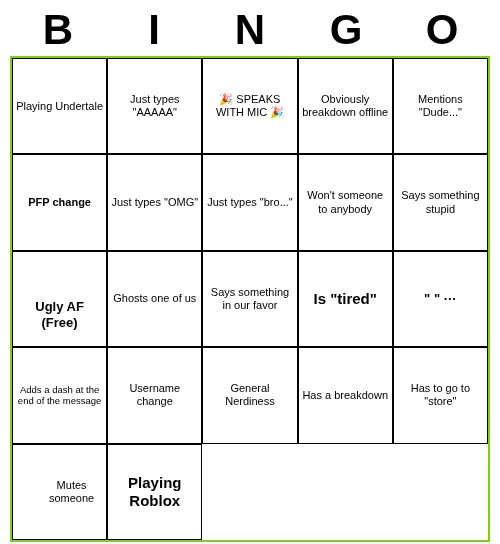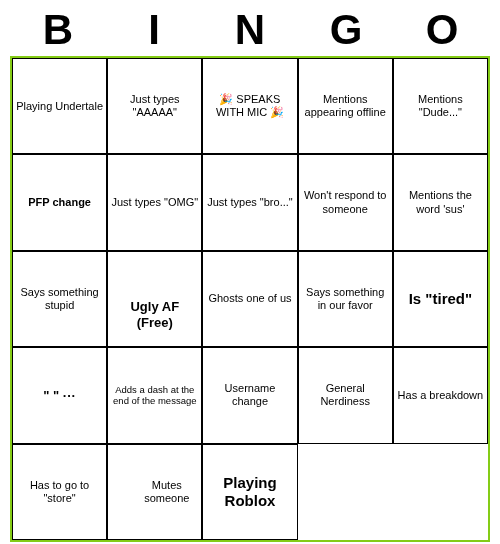--- a/index.html
+++ b/index.html
@@ -74,39 +74,36 @@
 <div class="bingo-cell">
       <span class="cell-text" style="font-size: 11px;">Playing Undertale</span>
     </div>
     <div class="bingo-cell">
       <span class="cell-text" style="font-size: 11px;">Just types "AAAAA"</span>
     </div>
     <div class="bingo-cell">
       <span class="cell-text" style="font-size: 11px;">🎉 SPEAKS WITH MIC 🎉</span>
     </div>
     <div class="bingo-cell">
-      <span class="cell-text" style="font-size: 11px;">Mentions appearing offline</span>
+      <span class="cell-text" style="font-size: 11px;">Obviously breakdown offline</span>
     </div>
     <div class="bingo-cell">
       <span class="cell-text" style="font-size: 11px;">Mentions "Dude..."</span>
     </div>
     <div class="bingo-cell large-text">
       <span class="cell-text" style="font-size: 11px; font-weight: bold;">PFP change</span>
     </div>
     <div class="bingo-cell">
       <span class="cell-text" style="font-size: 11px;">Just types "OMG"</span>
     </div>
     <div class="bingo-cell">
       <span class="cell-text" style="font-size: 11px;">Just types "bro..."</span>
     </div>
     <div class="bingo-cell">
-      <span class="cell-text" style="font-size: 11px;">Won't respond to someone</span>
-    </div>
-    <div class="bingo-cell">
-      <span class="cell-text" style="font-size: 11px;">Mentions the word 'sus'</span>
+      <span class="cell-text" style="font-size: 11px;">Won't someone to anybody</span>
     </div>
     <div class="bingo-cell">
       <span class="cell-text" style="font-size: 11px;">Says something stupid</span>
     </div>
     <div class="bingo-cell large-text free">
       <span class="cell-text" style="font-size: 13px; font-weight: bold; margin-top: 32px;">Ugly AF (Free)</span>
     </div>
     <div class="bingo-cell">
       <span class="cell-text" style="font-size: 11px;">Ghosts one of us</span>
     </div>

